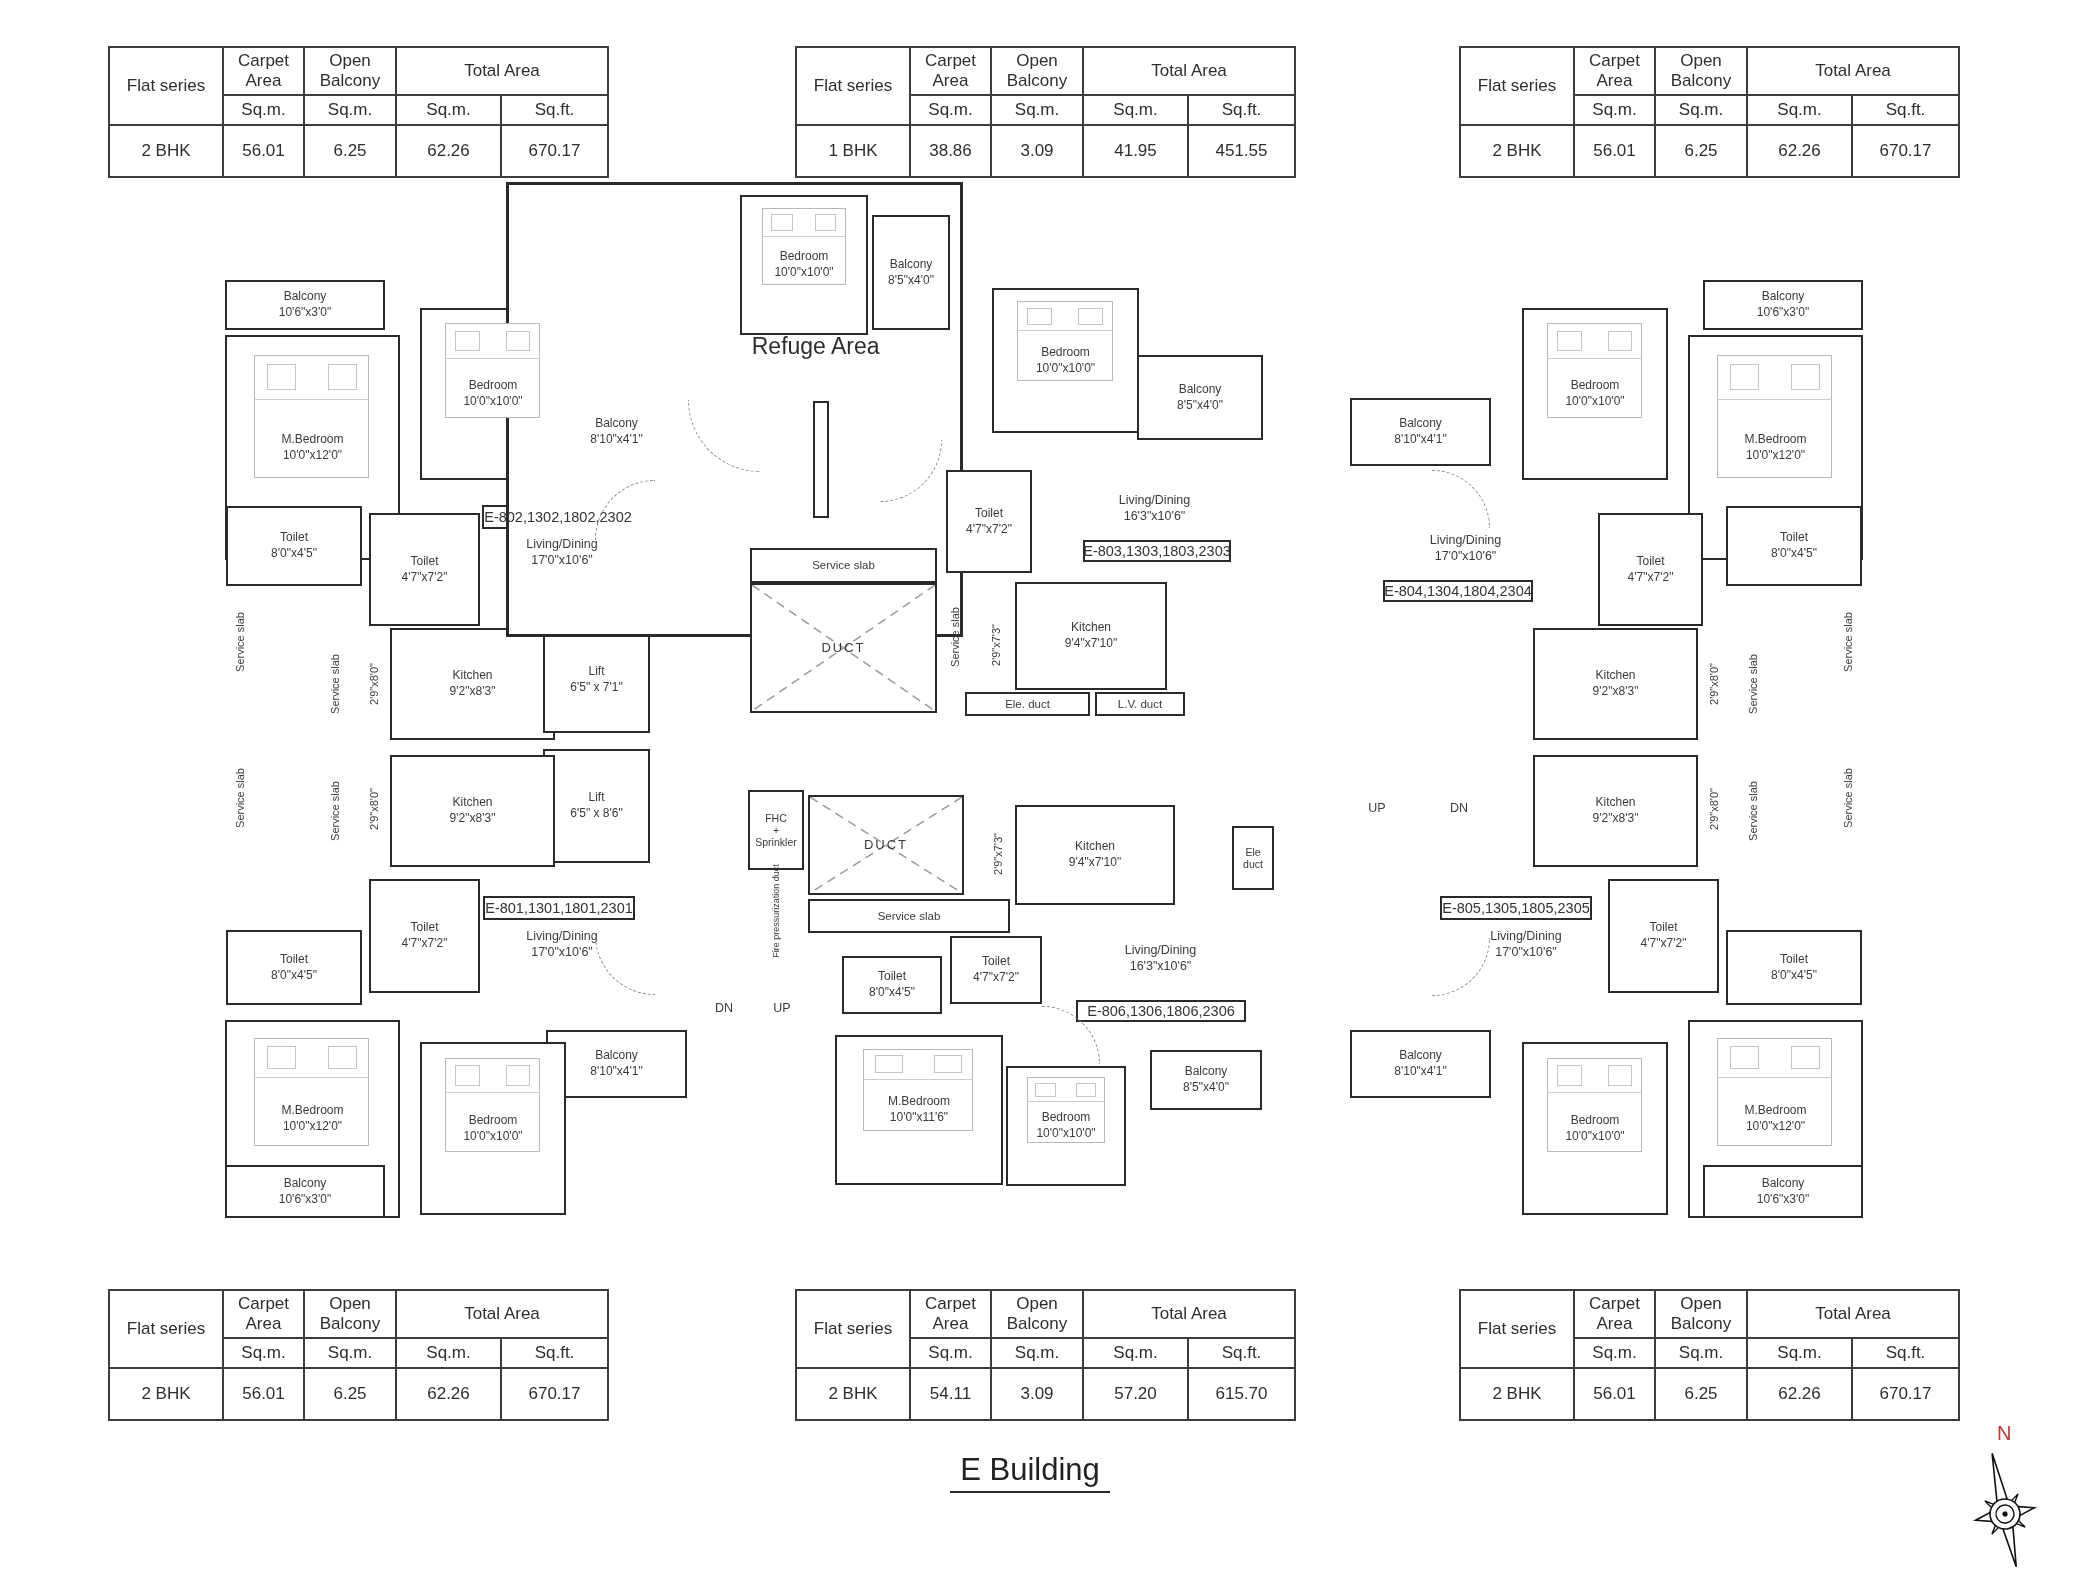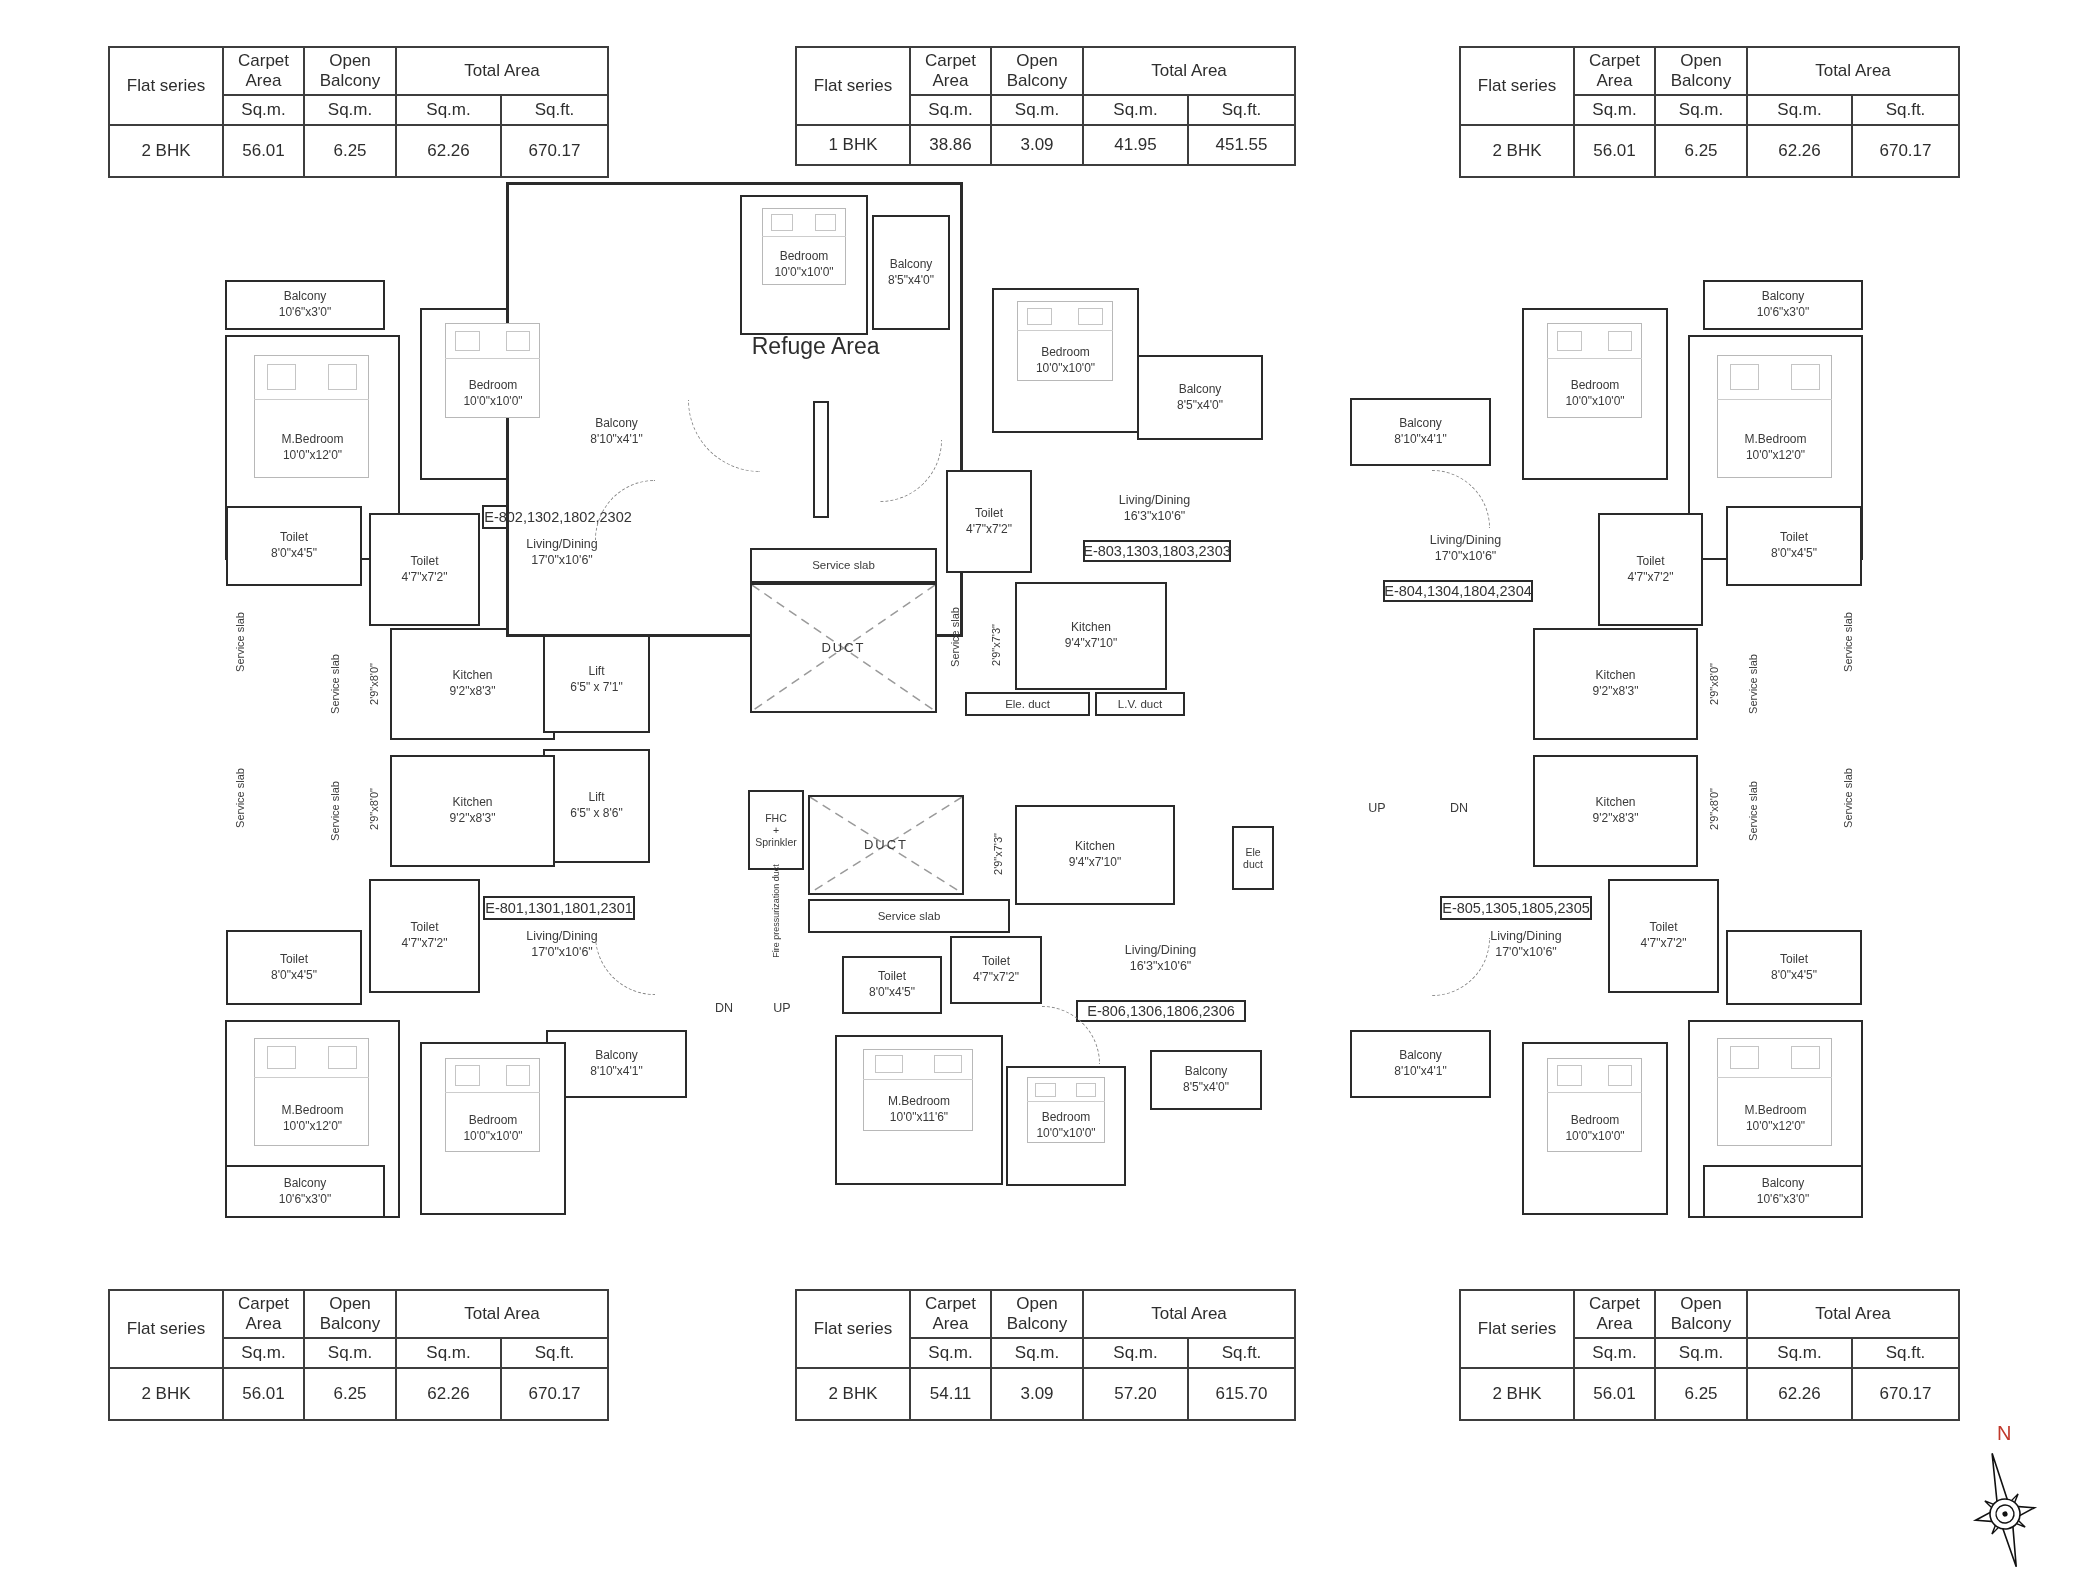--- a/index.html
+++ b/index.html
@@ -560,20 +560,21 @@
       <div class="arc q-tl" style="left: 595px; top: 480px; width: 60px; height: 60px;"></div>
       <div class="arc q-bl" style="left: 688px; top: 400px; width: 72px; height: 72px;"></div>
       <div class="arc q-br" style="left: 880px; top: 440px; width: 62px; height: 62px;"></div>
       <div class="arc q-bl" style="left: 595px; top: 935px; width: 60px; height: 60px;"></div>
       <div class="arc q-tr" style="left: 1042px; top: 1006px; width: 58px; height: 58px;"></div>
       <div class="arc q-tr" style="left: 1432px; top: 470px; width: 58px; height: 58px;"></div>
       <div class="arc q-br" style="left: 1432px; top: 938px; width: 58px; height: 58px;"></div>
     </div>
 
   <div id="title">
+    <div><span class="t1">E Building</span></div>
   </div>
 
   <svg id="compass" style="position:absolute;left:1945px;top:1422px;" width="120" height="156" viewBox="0 0 120 156">
     <text x="52" y="18" font-size="20" font-family="Liberation Sans, sans-serif" fill="#c0392b">N</text>
     <g transform="translate(60,92) rotate(-12)">
       <path d="M0,-62 L6,-7 L30,0 L6,7 L0,54 L-6,7 L-30,0 L-6,-7 Z" fill="#fff" stroke="#111" stroke-width="1.6"></path>
       <path transform="rotate(45)" d="M0,-24 L4,-4 L24,0 L4,4 L0,24 L-4,4 L-24,0 L-4,-4 Z" fill="#fff" stroke="#111" stroke-width="1.4"></path>
       <circle r="15" fill="#fff" stroke="#111" stroke-width="1.6"></circle>
       <circle r="9" fill="#fff" stroke="#111" stroke-width="1.4"></circle>
       <circle r="2.6" fill="#111"></circle>
@@ -623,21 +624,21 @@
           <td>Carpet Area</td>
           <td>Open Balcony</td>
           <td colspan="2">Total Area</td>
         </tr>
         <tr style="height:30px">
           <td>Sq.m.</td>
           <td>Sq.m.</td>
           <td>Sq.m.</td>
           <td>Sq.ft.</td>
         </tr>
-        <tr style="height:40px">
+        <tr style="height:52px">
           <td>1 BHK</td>
           <td>38.86</td>
           <td>3.09</td>
           <td>41.95</td>
           <td>451.55</td>
         </tr>
       </tbody>
     </table>
     <table class="tbl" style="left: 1459px; top: 46px;">
       <colgroup>

